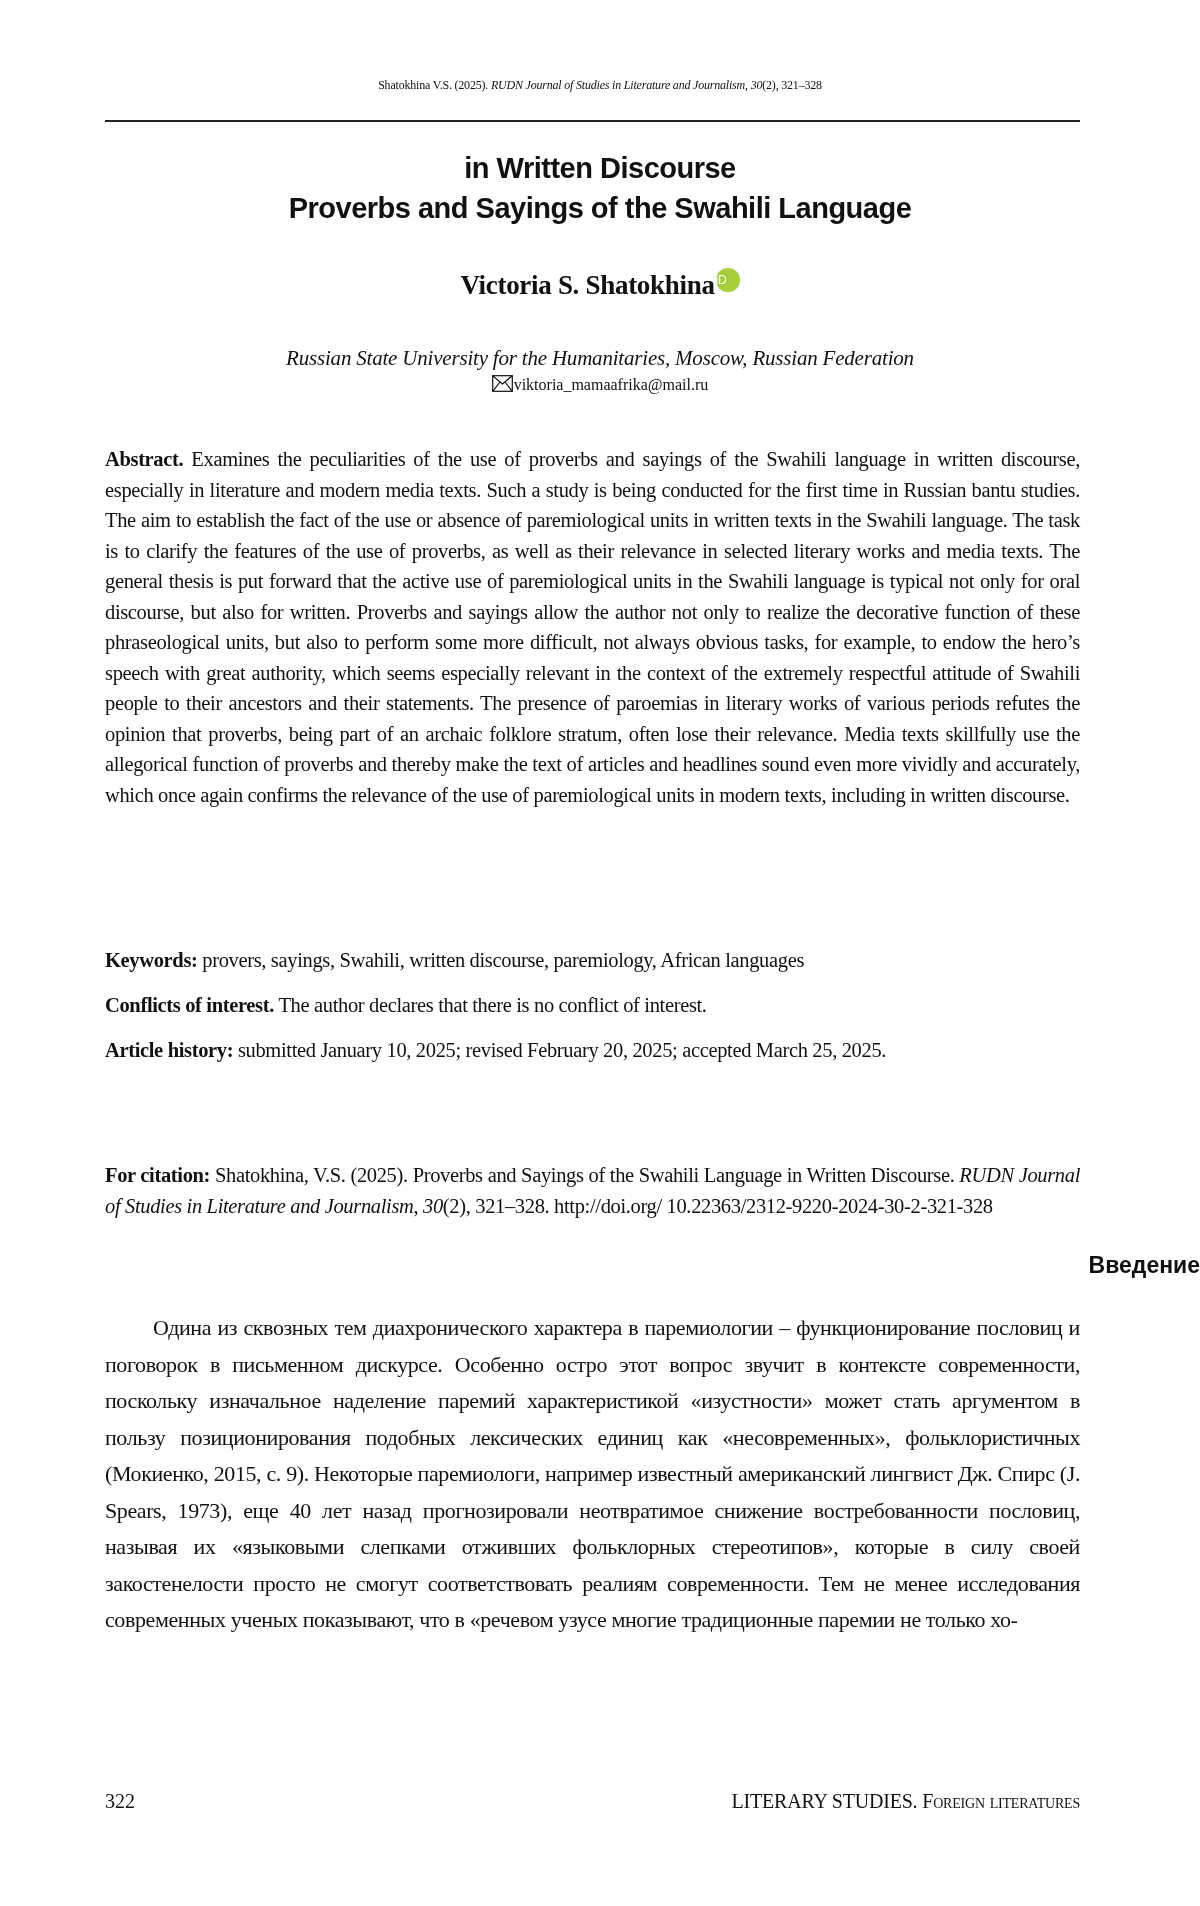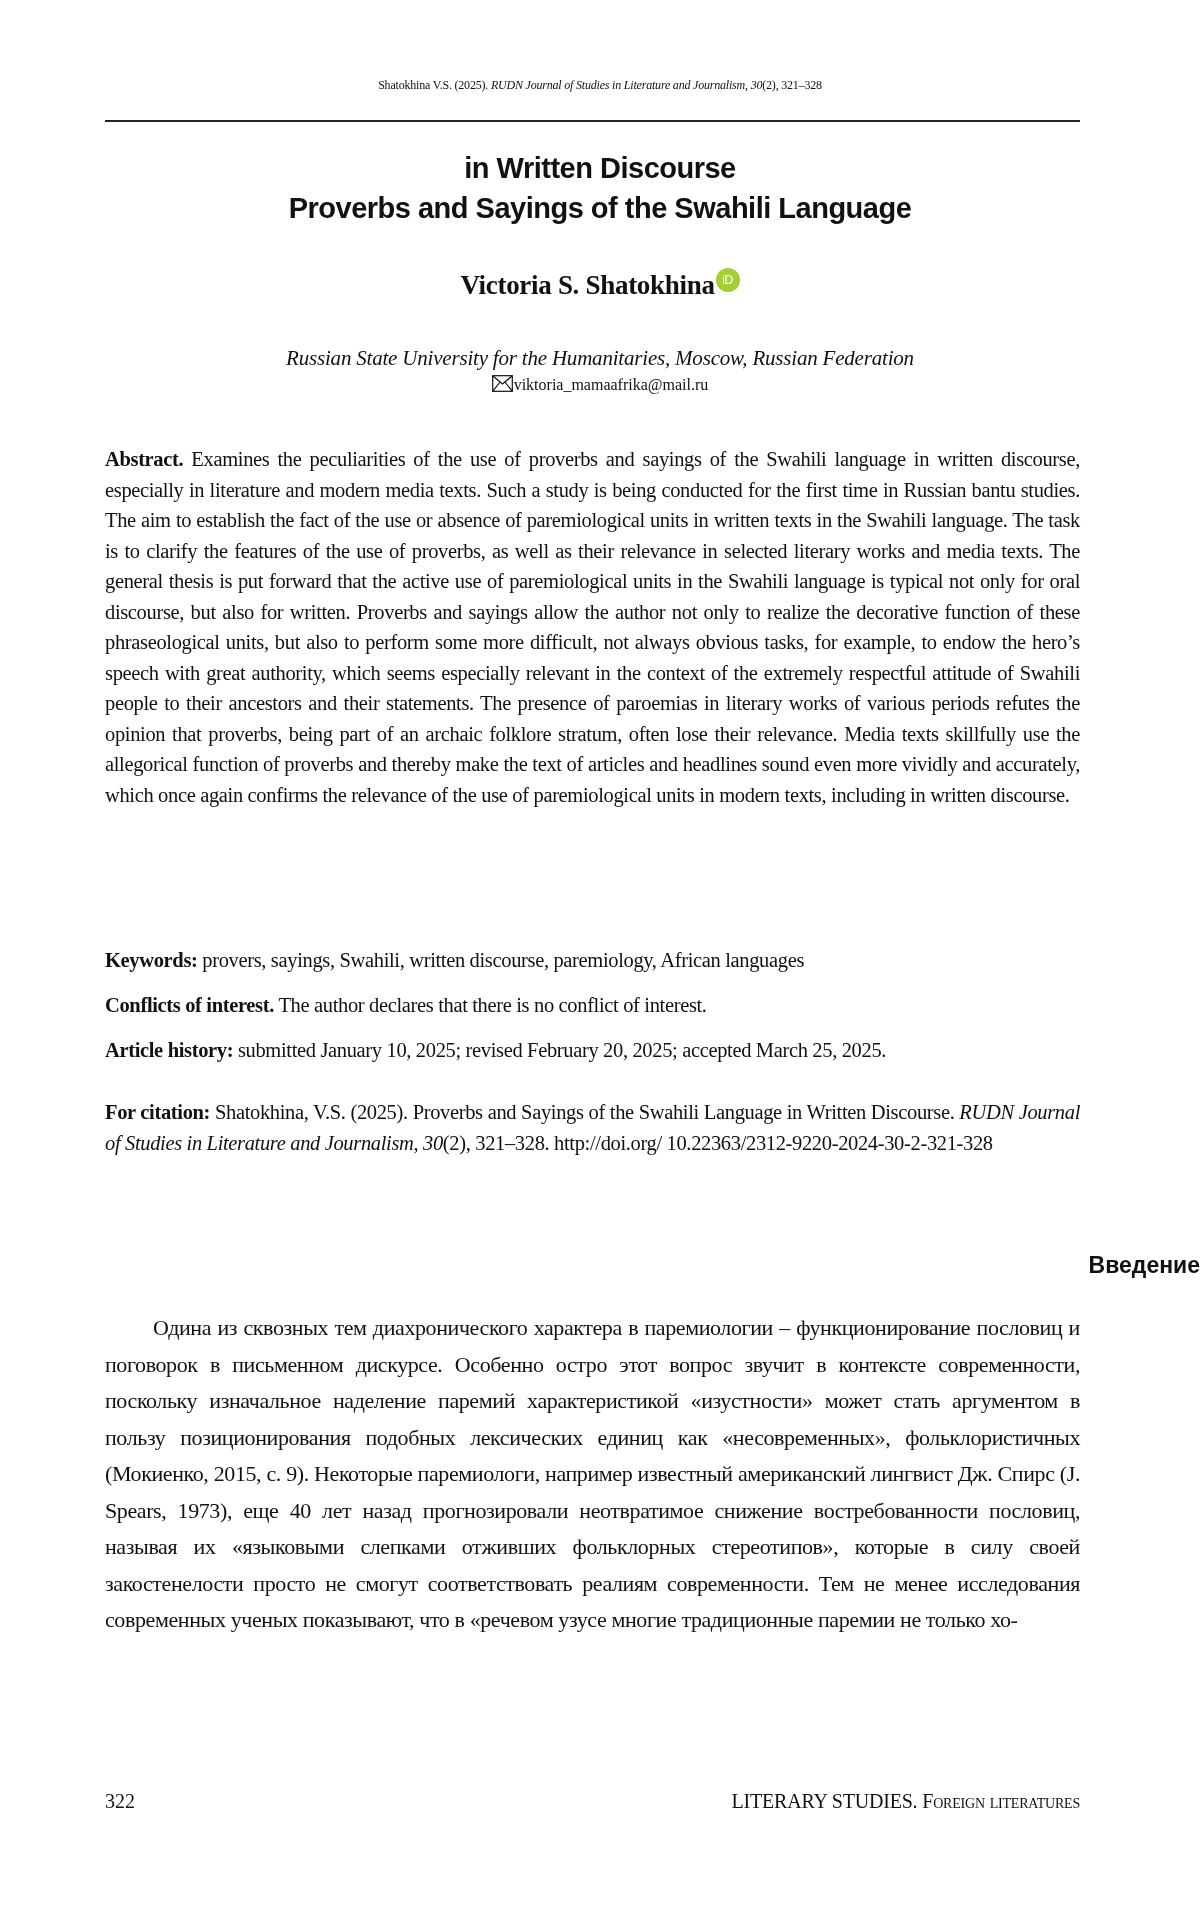--- a/index.html
+++ b/index.html
@@ -22,21 +22,21 @@
     letter-spacing: -0.5px;
   }
 
   .author {
     position: absolute; left: 0; width: 1200px; top: 268px; text-align: center;
     font-size: 27px; font-weight: bold; letter-spacing: -0.3px;
   }
   .orcid {
     display: inline-block; width: 24px; height: 24px; border-radius: 50%;
     background: #a6ce39; color: #fff; font-family: "Liberation Sans", sans-serif;
-    font-size: 12px; line-height: 24px; text-align: center; font-weight: normal;
+    font-size: 12px; line-height: 24px; text-align: left; font-weight: normal;
     vertical-align: 10px; margin-left: 1px;
   }
 
   .affil {
     position: absolute; left: 0; width: 1200px; top: 346px; text-align: center;
     font-size: 21px; font-style: italic; letter-spacing: -0.2px;
   }
   .email-line {
     position: absolute; left: 0; width: 1200px; top: 375px; text-align: center;
     font-size: 16px;
@@ -47,21 +47,21 @@
 
   .block {
     position: absolute; left: 105px; width: 975px;
     font-size: 20.5px; line-height: 30.5px; text-align: justify; letter-spacing: -0.35px;
   }
   .block b { font-weight: bold; }
   .abstract { top: 444px; }
   .keywords { top: 945px; }
   .conflicts { top: 990px; }
   .history { top: 1035px; }
-  .citation { top: 1097px; }
+  .citation { top: 1160px; }
   .citation i { font-style: italic; }
 
   .section-heading {
     position: absolute; left: 0; width: 1200px; top: 1252px; text-align: right;
     font-size: 23px; font-weight: bold;
   }
 
   .body-text {
     position: absolute; left: 105px; width: 975px; top: 1310px;
     font-size: 22px; line-height: 36.5px; text-align: justify; letter-spacing: -0.4px;

